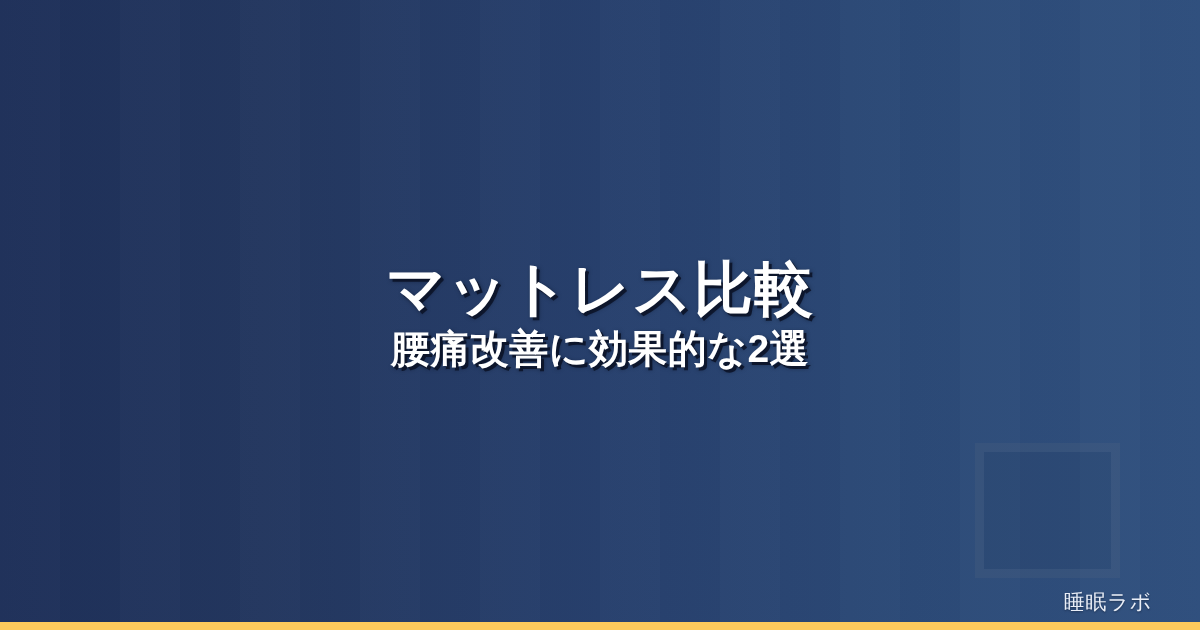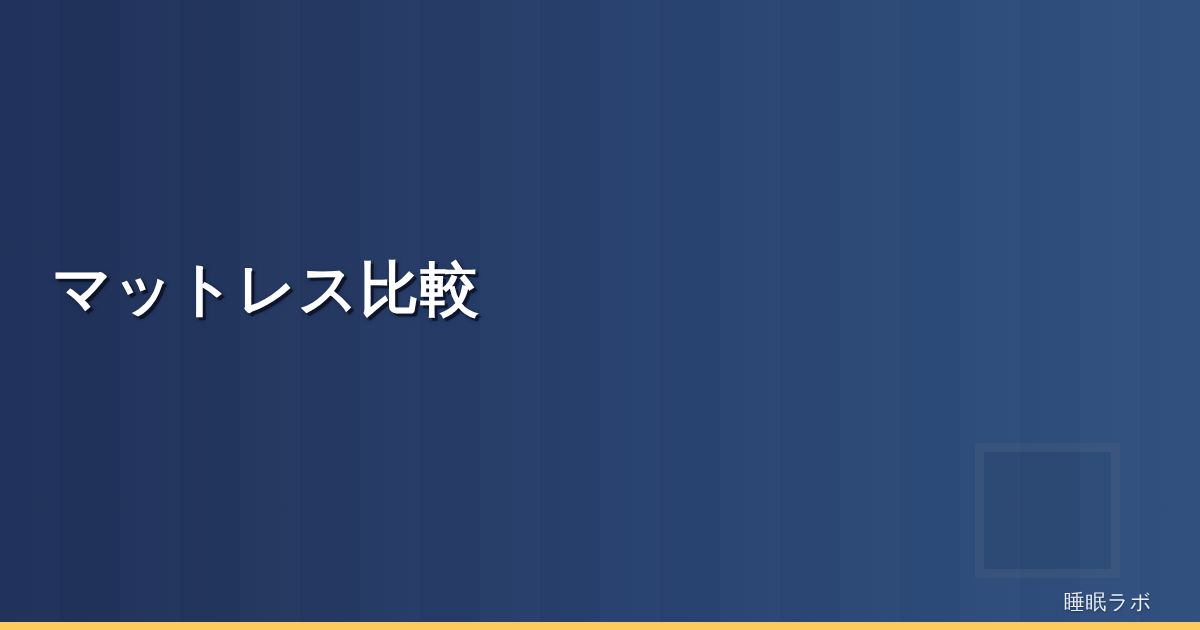--- a/index.html
+++ b/index.html
@@ -45,22 +45,22 @@
     background: rgba(0,0,0,0.045);
     pointer-events: none;
   }
 
   
   .title-block {
     position: absolute;
     left: 0;
     right: 0;
     top: 258px;
-    text-align: left;
-    padding: 0 52px;
+    text-align: center;
+    padding: 0 28px;
     box-sizing: border-box;
   }
 
   .main-title {
     display: block;
     margin: 0;
     color: #ffffff;
     font-size: 59px;
     line-height: 1.08;
     font-weight: 700;
@@ -110,19 +110,20 @@
 <body>
 
 <div id="og-card">
 
   <div class="band-overlay"></div>
 
   <div class="deco-square"></div>
 
   <div class="title-block">
     <h1 class="main-title">マットレス比較</h1>
+    <p class="sub-title">腰痛改善に効果的な2選</p>
   </div>
 
   <div class="site-name">睡眠ラボ</div>
 
   <div class="accent-bar"></div>
 
 </div>
 
 </body></html>

